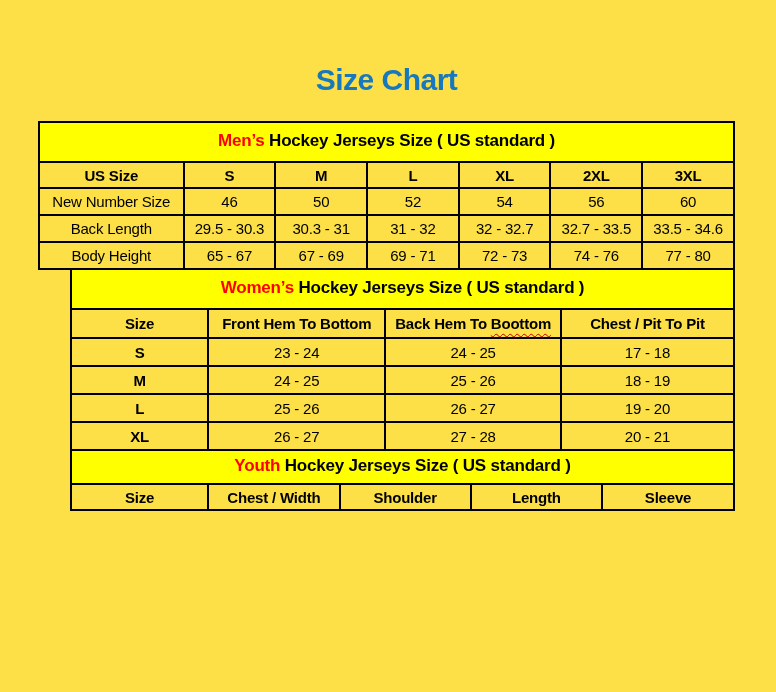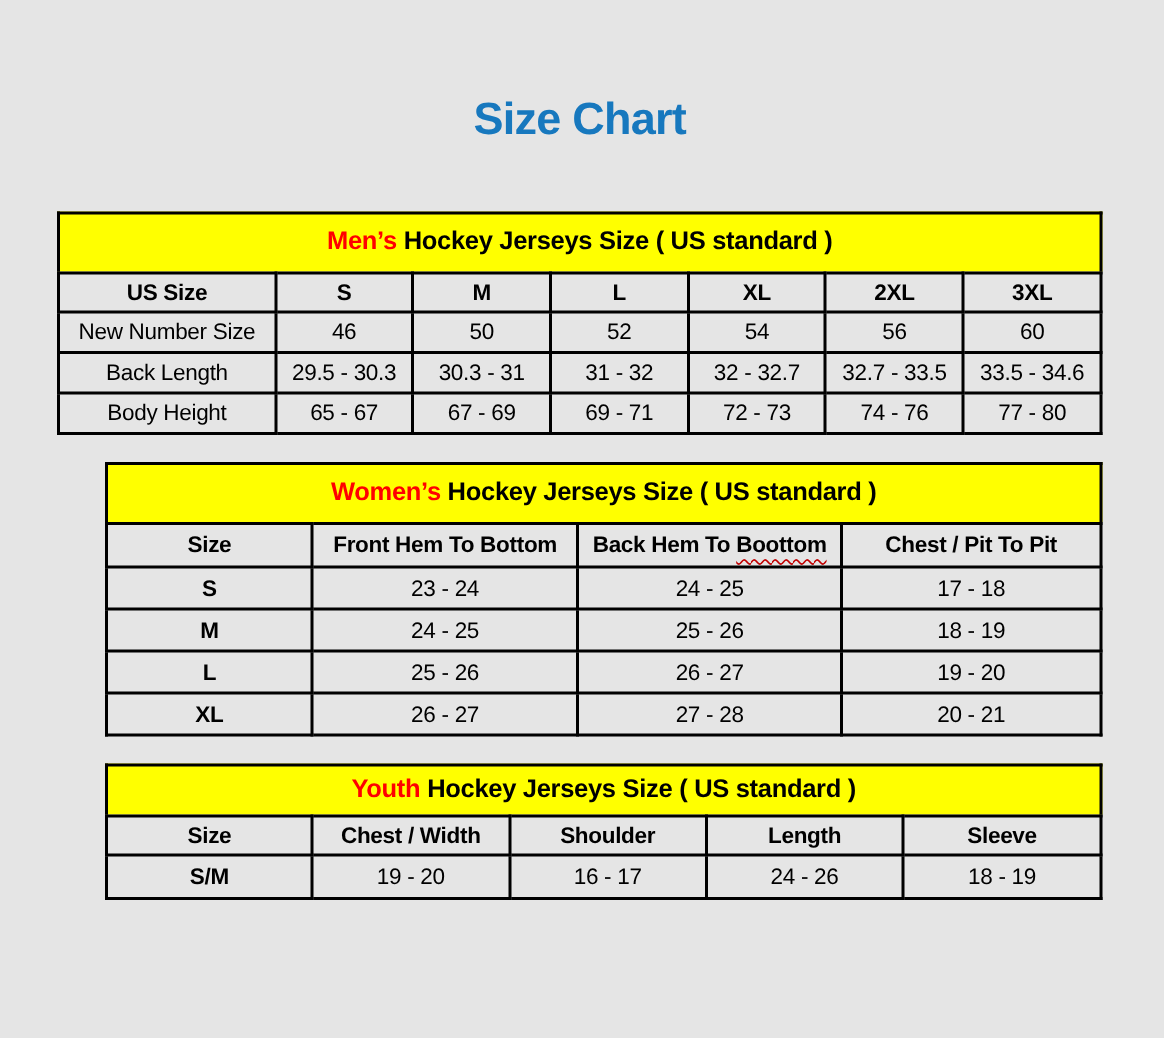--- a/index.html
+++ b/index.html
@@ -6,21 +6,21 @@
     margin: 0;
     padding: 0;
     background: #ffffff;
     font-family: "Liberation Sans", sans-serif;
     color: #000000;
   }
   .page {
     position: relative;
     width: 776px;
     height: 692px;
-    background: #e5e5e5;
+    background: #fde047;
     overflow: hidden;
   }
   .title {
     position: absolute;
     top: 63px;
     left: 38px;
     width: 697px;
     text-align: center;
     font-size: 30px;
     font-weight: bold;
@@ -38,21 +38,20 @@
     box-sizing: border-box;
     height: 40px;
     line-height: 36px;
     border: 2px solid var(--border, #000000);
     border-bottom: none;
     background: var(--banner_bg, #FFFF00);
     text-align: center;
     font-weight: bold;
     font-size: 17px;
     letter-spacing: -0.2px;
-    margin-top: 20px;
   }
   .section-youth .banner {
     height: 34px;
     line-height: 30px;
   }
   .banner .accent { color: var(--banner_accent, #FF0000); }
   table {
     width: 100%;
     border-collapse: collapse;
     table-layout: fixed;
@@ -206,25 +205,18 @@
           <thead>
             <tr>
               <th>Size</th>
               <th>Chest / Width</th>
               <th>Shoulder</th>
               <th>Length</th>
               <th>Sleeve</th>
             </tr>
           </thead>
           <tbody>
-            <tr>
-              <td class="rowhead">S/M</td>
-              <td>19 - 20</td>
-              <td>16 - 17</td>
-              <td>24 - 26</td>
-              <td>18 - 19</td>
-            </tr>
           </tbody>
         </table>
     </div>
 
   </div>
 </div>
 
 </body></html>

